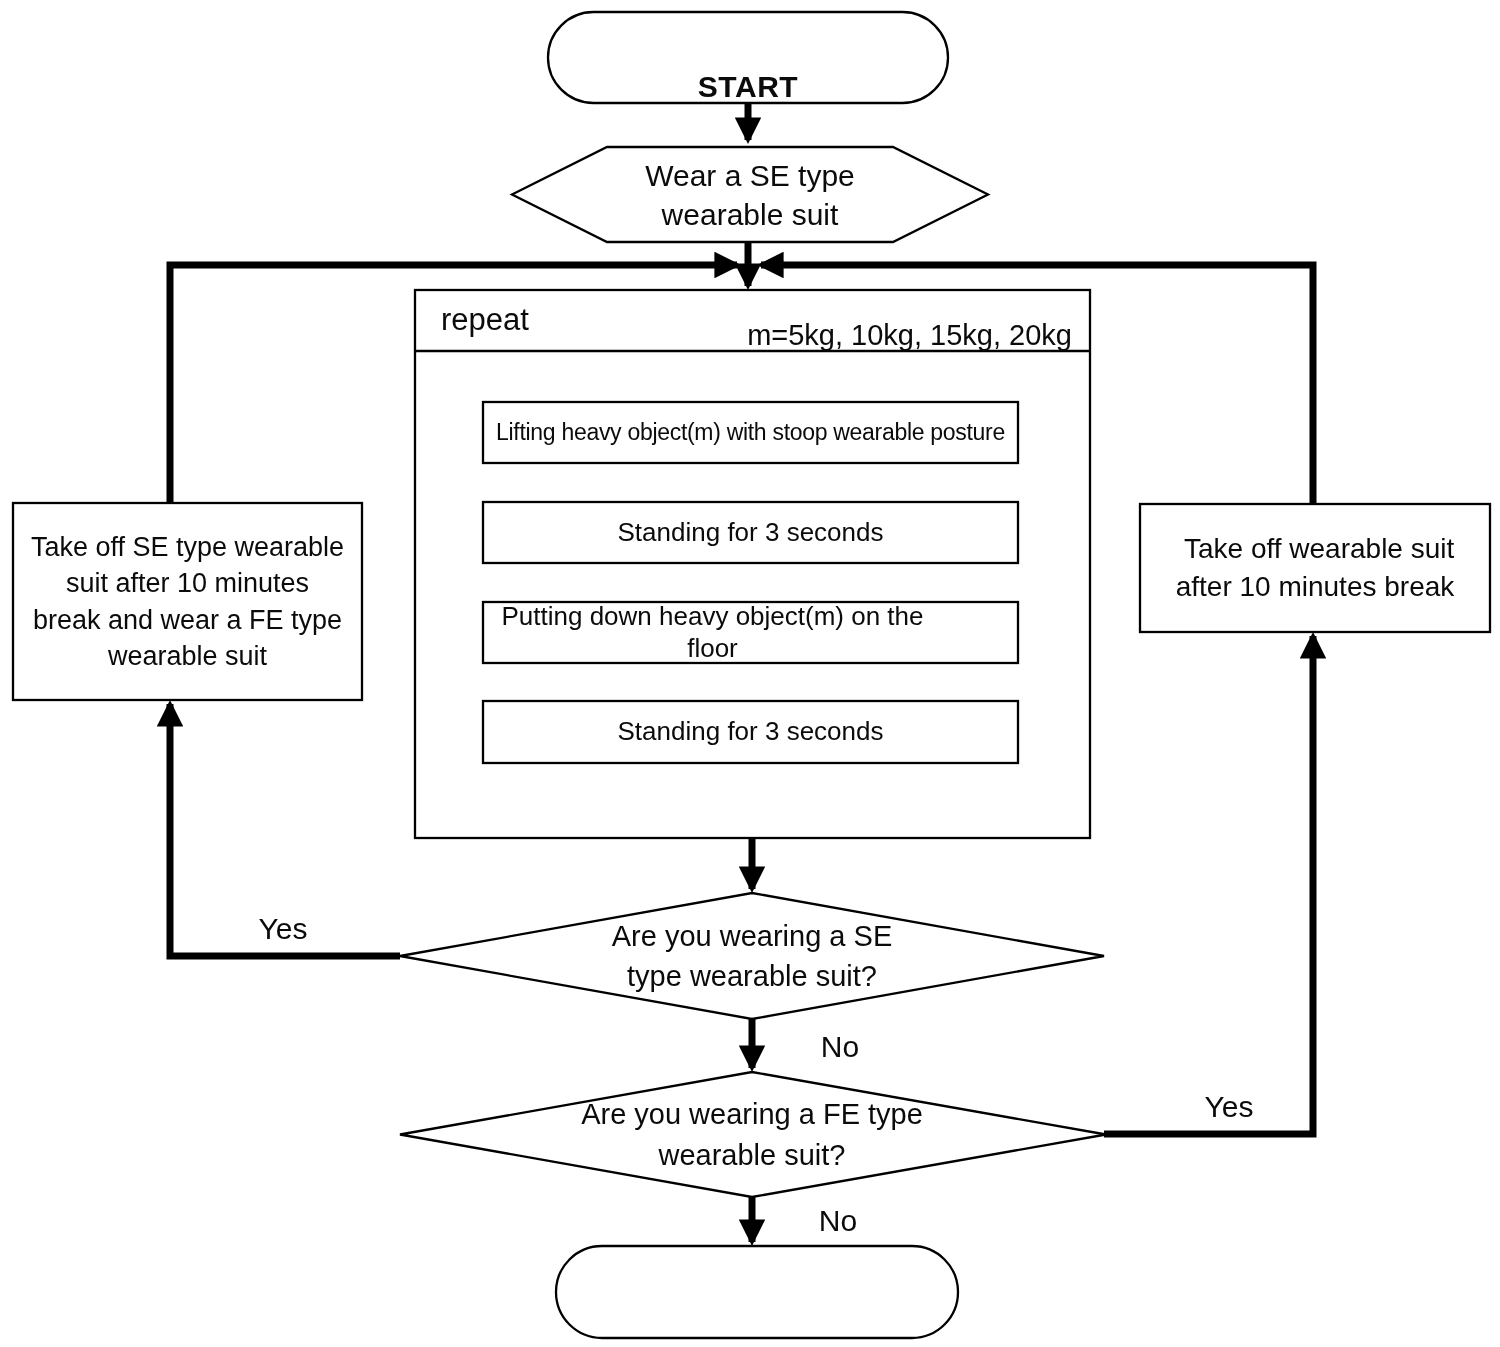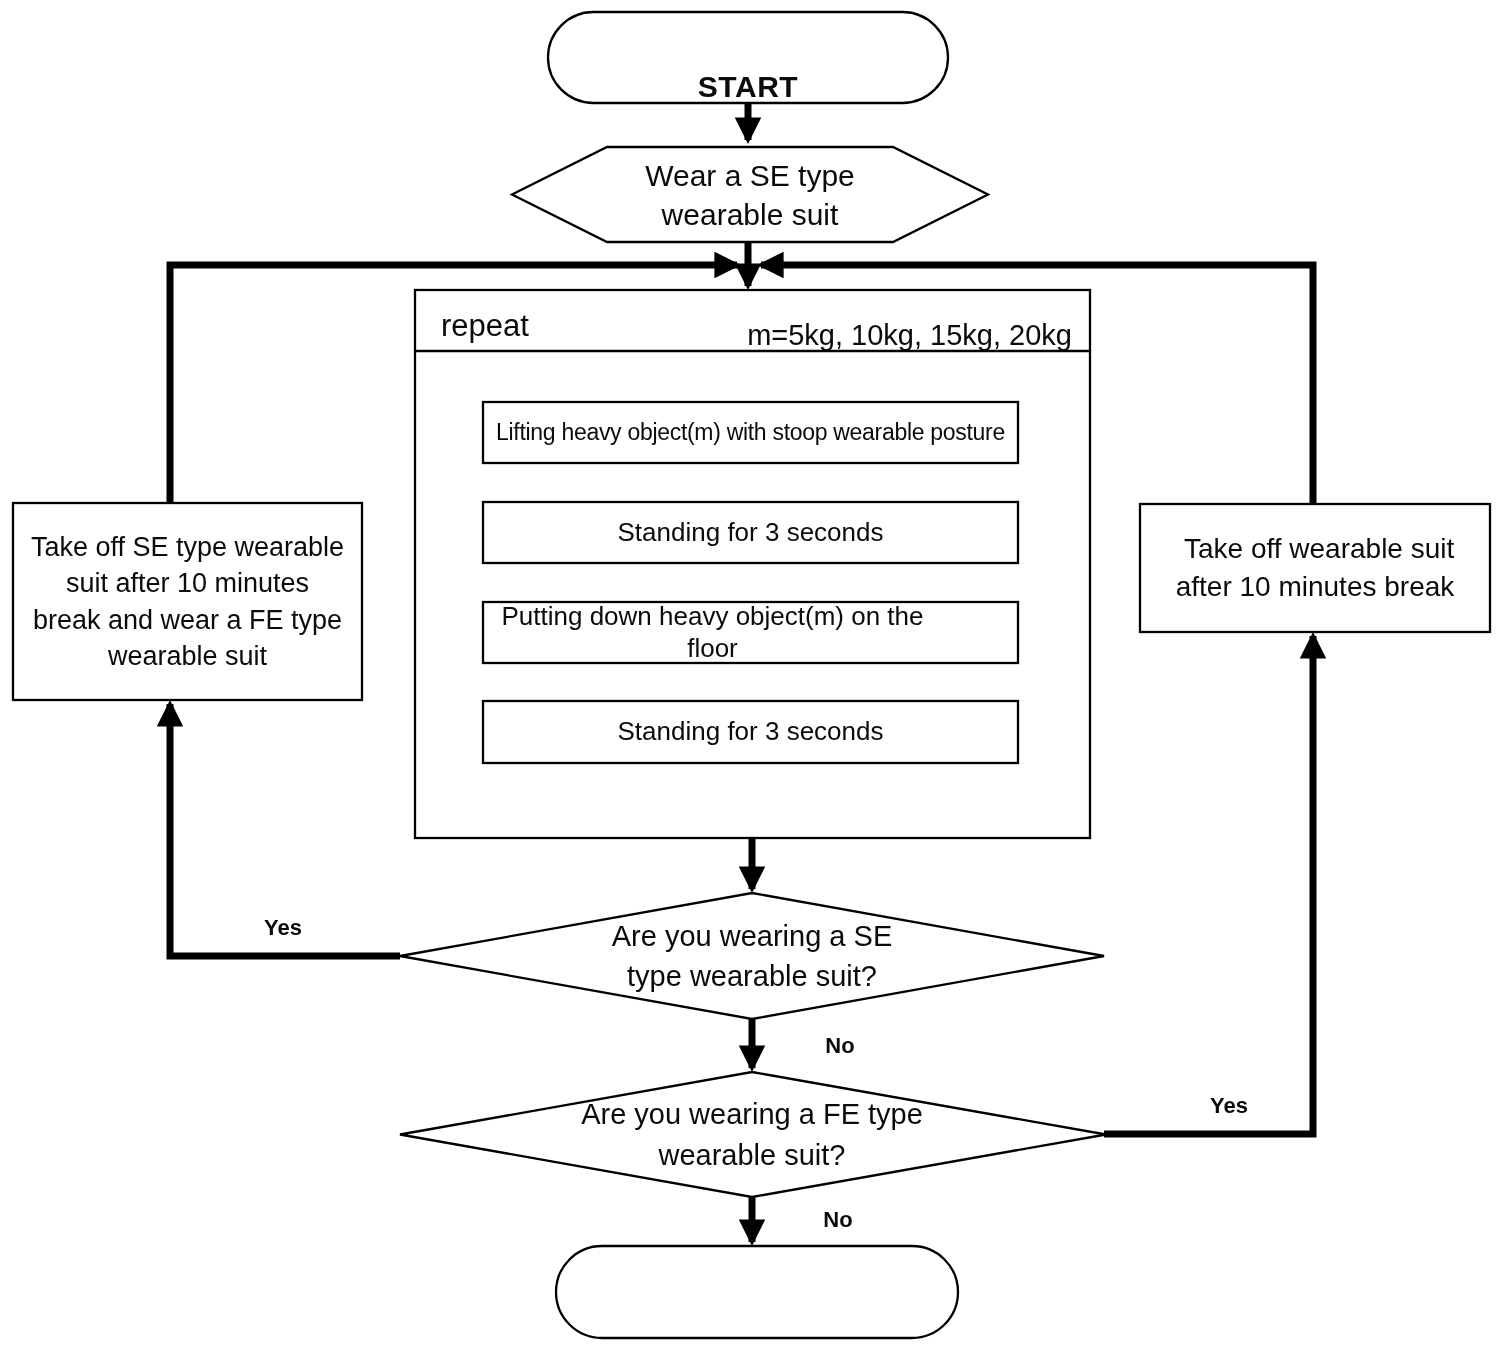--- a/index.html
+++ b/index.html
@@ -37,21 +37,21 @@
     letter-spacing: 0.5px;
   }
   .prep-lbl   { font-size: 30px; }
   .loop-title { font-size: 31px; justify-content: flex-start; text-align: left; }
   .loop-params{ font-size: 29px; justify-content: flex-end; text-align: right; }
   .step-lbl   { font-size: 26px; line-height: 1.2; }
   .step-lbl.tight { font-size: 23px; letter-spacing: -0.3px; }
   .proc-lbl   { font-size: 27px; line-height: 1.35; }
   .proc-lbl.right { font-size: 28px; }
   .dec-lbl    { font-size: 29px; line-height: 1.38; }
-  .edge-lbl   { font-size: 22px; font-weight: bold; }
+  .edge-lbl   { font-size: 30px; }
 </style>
 </head>
 <body>
 
 <div class="stage">
 
   <svg width="1500" height="1347" viewBox="0 0 1500 1347">
     <defs>
       <marker id="ah" viewBox="0 0 10 10" refX="8.5" refY="5" markerWidth="4" markerHeight="3.8" markerUnits="strokeWidth" orient="auto-start-reverse">
         <path d="M0,0 L10,5 L0,10 Z" fill="#000000"></path>
@@ -93,21 +93,21 @@
         <rect x="556" y="1246" width="402" height="92" rx="46"></rect>
       </g>
     </g>
   </svg>
 
   <div class="lbl terminator-lbl" style="left:548px; top:12px; width:400px; height:91px;margin-top:29px;">START</div>
 
   <div class="lbl prep-lbl" style="left:512px; top:147px; width:476px; height:95px;">Wear a SE type
 wearable suit</div>
 
-  <div class="lbl loop-title" style="left:441px; top:296px; width:250px; height:60px;">repeat</div>
+  <div class="lbl loop-title" style="left:441px; top:290px; width:250px; height:60px;">repeat</div>
 
   <div class="lbl loop-params" style="left:672px; top:300px; width:400px; height:71px;">m=5kg, 10kg, 15kg, 20kg</div>
 
   <div class="lbl step-lbl tight" style="left:483px; top:402px; width:535px; height:61px;">Lifting heavy object(m) with stoop wearable posture</div>
 
   <div class="lbl step-lbl" style="left:483px; top:502px; width:535px; height:61px;">Standing for 3 seconds</div>
 
   <div class="lbl step-lbl" style="left:483px; top:602px; width:459px; height:61px;">Putting down heavy object(m) on the floor</div>
 
   <div class="lbl step-lbl" style="left:483px; top:701px; width:535px; height:62px;">Standing for 3 seconds</div>

